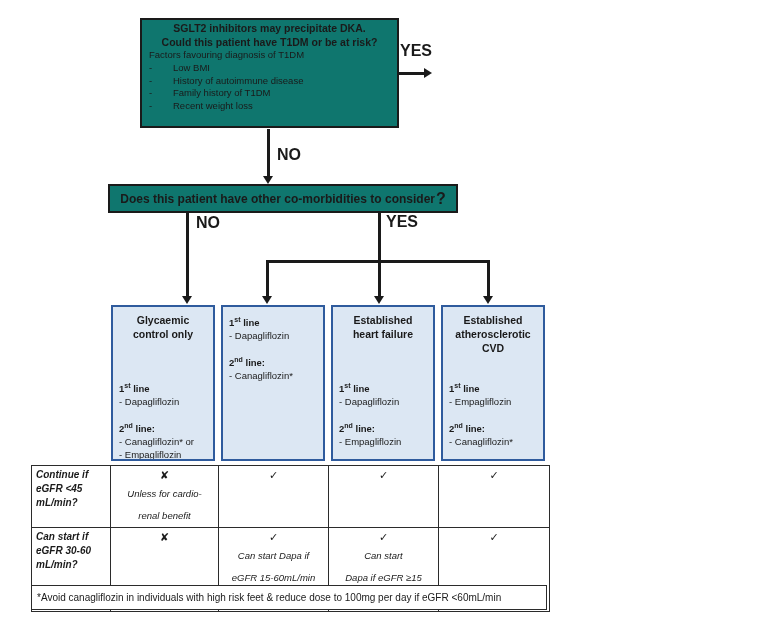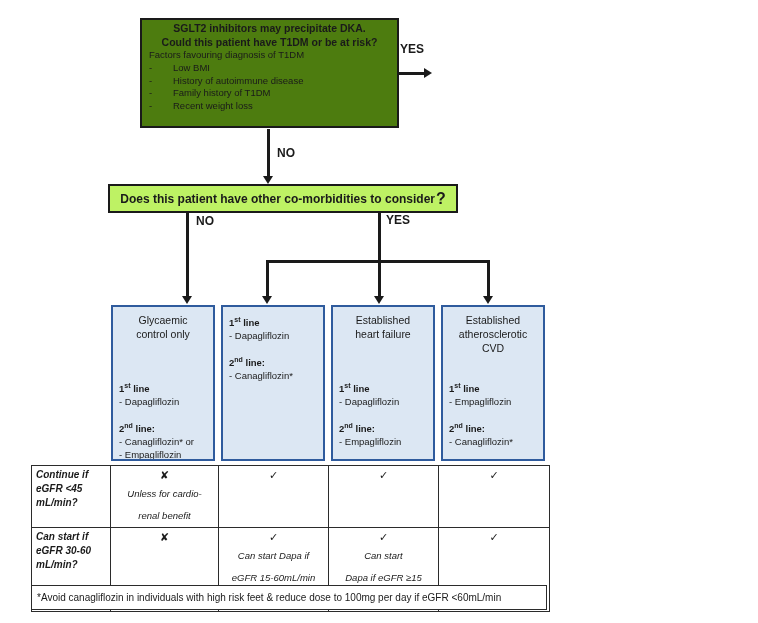--- a/index.html
+++ b/index.html
@@ -4,41 +4,41 @@
 <style>
   html,body{margin:0;padding:0;background:#ffffff;}
   body{font-family:"Liberation Sans","DejaVu Sans",sans-serif;color:#1a1a1a;}
   .canvas{position:relative;width:758px;height:623px;background:#ffffff;overflow:hidden;}
 
   
   .vline{position:absolute;width:2.5px;background:#1a1a1a;}
   .hline{position:absolute;height:2.5px;background:#1a1a1a;}
   .arr-down{position:absolute;width:0;height:0;border-left:5.5px solid transparent;border-right:5.5px solid transparent;border-top:8px solid #1a1a1a;}
   .arr-right{position:absolute;width:0;height:0;border-top:5.5px solid transparent;border-bottom:5.5px solid transparent;border-left:8px solid #1a1a1a;}
-  .flow-label{position:absolute;font-weight:bold;font-size:12px;}
+  .flow-label{position:absolute;font-weight:bold;font-size:16px;}
 
   .pre{white-space:pre-line;}
 
   
-  .top-box{position:absolute;left:140px;top:18px;width:249px;height:105px;border:2.5px solid #1a1a1a;background:#4d7c0f;padding:1px 3px 0 3px;overflow:hidden;}
+  .top-box{position:absolute;left:140px;top:18px;width:249px;height:105px;border:2.5px solid #1a1a1a;background:#0f766e;padding:1px 3px 0 3px;overflow:hidden;}
   .tb-title{font-weight:bold;font-size:10.5px;line-height:14px;text-align:center;}
   .tb-line{font-size:9.5px;line-height:12.8px;padding-left:4px;}
   .tb-bullet{font-size:9.5px;line-height:12.8px;padding-left:4px;display:flex;}
   .tb-bullet .dash{flex:0 0 24px;}
 
   
   .discuss-box{position:absolute;left:432px;top:55px;width:112px;height:33px;border:2.5px solid #b3261e;background:#eda87e;display:flex;align-items:center;justify-content:center;text-align:center;font-weight:bold;font-size:11px;line-height:15px;}
 
   
-  .question-box{position:absolute;left:108px;top:184px;width:346px;height:25px;border:2px solid #1a1a1a;background:#bef264;display:flex;align-items:center;justify-content:center;font-weight:bold;font-size:12px;}
+  .question-box{position:absolute;left:108px;top:184px;width:346px;height:25px;border:2px solid #1a1a1a;background:#0f766e;display:flex;align-items:center;justify-content:center;font-weight:bold;font-size:12px;}
   .question-box .qmark{font-size:16px;vertical-align:-1px;margin-left:1px;}
 
   
   .pb{position:absolute;top:305px;width:100px;height:152px;border:2px solid #2f5b9d;background:#dce7f3;overflow:hidden;}
-  .pb-header{height:60px;padding-top:6px;text-align:center;font-weight:normal;font-size:10.5px;line-height:14px;}
+  .pb-header{height:60px;padding-top:6px;text-align:center;font-weight:bold;font-size:10.5px;line-height:14px;}
   .pb-lines{padding:6px 2px 0 6px;font-size:9.5px;line-height:13px;}
   .pb-lbl{font-weight:bold;}
   .pb-lbl sup{font-size:7px;}
   .pb-items{margin-bottom:11px;}
 
   
   .egfr-table{position:absolute;left:31px;top:465px;border-collapse:collapse;table-layout:fixed;width:518px;}
   .egfr-table td,.egfr-table th{border:1.5px solid #2b2b2b;vertical-align:top;padding:0;background:#fff;font-style:italic;}
   .egfr-table th{text-align:left;font-size:10px;line-height:14px;padding:2px 2px 0 4px;font-weight:bold;white-space:pre-line;}
   .cell-mark{text-align:center;font-weight:bold;font-size:11px;line-height:15px;padding-top:2px;}

